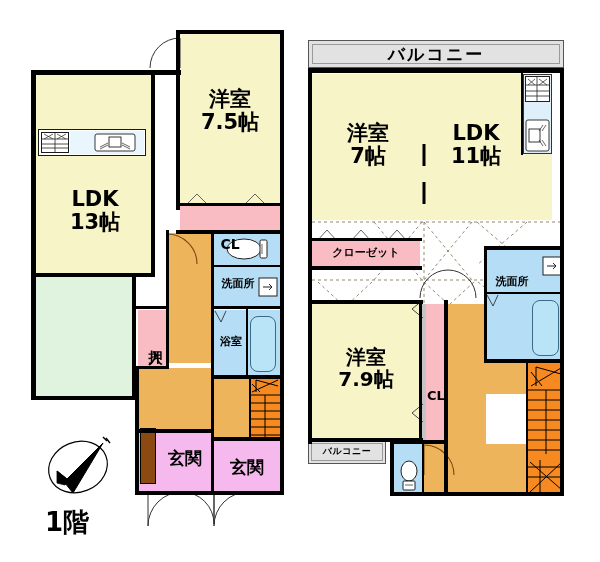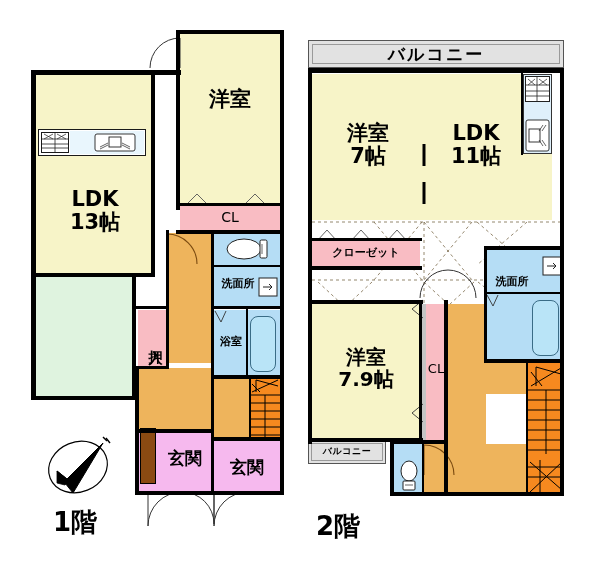--- a/index.html
+++ b/index.html
@@ -47,22 +47,22 @@
     color: #000;
     font-weight: 700;
     text-align: center;
     line-height: 1.08;
     white-space: pre;
     letter-spacing: 0px;
   }
   .lbl-big   { font-size: 21px; }
   .lbl-mid   { font-size: 16px; }
   .lbl-sm    { font-size: 11px; font-family: Liberation Serif, serif; }
-  .lbl-cl    { font-size: 14px; font-weight: 400; }
-  .lbl-floor { font-size: 26px; font-weight: 700; margin-left: 8px; }
+  .lbl-cl    { font-size: 14px; font-weight: 700; margin-top: 27px; }
+  .lbl-floor { font-size: 26px; font-weight: 700; }
   .lbl-balc  { font-size: 17px; font-weight: 700; letter-spacing: 2px; }
   .lbl-balc-sm { font-size: 9px; font-weight: 700; letter-spacing: 0.5px; }
   .lbl-closet { font-size: 11px; font-weight: 700; letter-spacing: 0px; }
   .lbl-vert  {
     font-size: 14px; font-weight: 700;
     writing-mode: vertical-rl;
     line-height: 1.05;
   }
   .tub {
     position: absolute;
@@ -252,21 +252,21 @@
 
     <div class="wall" style="left:211px; top:437px; width:73px; height:4px;"></div>
 
     <div class="wall" style="left:135px; top:429px; width:79px; height:4px;"></div>
 
     <div class="wall" style="left:135px; top:368px; width:4px; height:127px;"></div>
 
     <div class="wall" style="left:135px; top:491px; width:149px; height:4px;"></div>
 
     <div class="lbl lbl-big" style="left:35px; top:188px; width:120px;"><span>LDK</span><br><span>13帖</span></div>
-    <div class="lbl lbl-big" style="left:180px; top:88px; width:100px;"><span>洋室</span><br></div>
+    <div class="lbl lbl-big" style="left:180px; top:88px; width:100px;"><span>洋室</span><br><span>7.5帖</span></div>
     <div class="lbl lbl-cl" style="left:180px; top:210px; width:100px;"><span>CL</span></div>
     <div class="lbl lbl-vert" style="left:141px; top:312px; width:22px; height:54px;"><span>押入</span></div>
     <div class="lbl lbl-sm" style="left:214px; top:278px; width:48px; font-size:11px;"><span>洗面所</span></div>
     <div class="lbl lbl-sm" style="left:214px; top:336px; width:34px; font-size:11px;"><span>浴室</span></div>
     <div class="lbl lbl-mid" style="left:156px; top:449px; width:58px; font-size:17px;"><span>玄関</span></div>
     <div class="lbl lbl-mid" style="left:214px; top:458px; width:66px; font-size:17px;"><span>玄関</span></div>
 
     <div class="abs" style="left:45px; top:435px; width:70px; height:62px;">
       <svg width="70" height="62" viewBox="0 0 70 62">
         <ellipse cx="33" cy="32" rx="30" ry="25" fill="none" stroke="#000" stroke-width="1.2" transform="rotate(-22 33 32)"></ellipse>
@@ -471,16 +471,15 @@
 
     <div class="lbl lbl-balc" style="left:12px; top:41px; width:248px;"><span>バルコニー</span></div>
     <div class="lbl lbl-big" style="left:12px; top:118px; width:112px;"><span>洋室</span><br><span>7帖</span></div>
     <div class="lbl lbl-big" style="left:128px; top:118px; width:96px;"><span>LDK</span><br><span>11帖</span></div>
     <div class="lbl lbl-closet" style="left:12px; top:243px; width:108px;"><span>クローゼット</span></div>
     <div class="lbl lbl-big" style="left:12px; top:343px; width:108px; font-size:20px;"><span>洋室</span><br><span>7.9帖</span></div>
     <div class="lbl lbl-cl" style="left:124px; top:358px; width:24px; font-size:13px;"><span>CL</span></div>
     <div class="lbl lbl-sm" style="left:186px; top:272px; width:52px; font-size:11px;"><span>洗面所</span></div>
     <div class="lbl lbl-balc-sm" style="left:11px; top:443px; width:72px;"><span>バルコニー</span></div>
 
-    <div class="lbl lbl-floor" style="left:8px; top:508px; width:90px; text-align:left;"><span>2階</span></div>
   </div>
 
 </div>
 
 </body></html>

